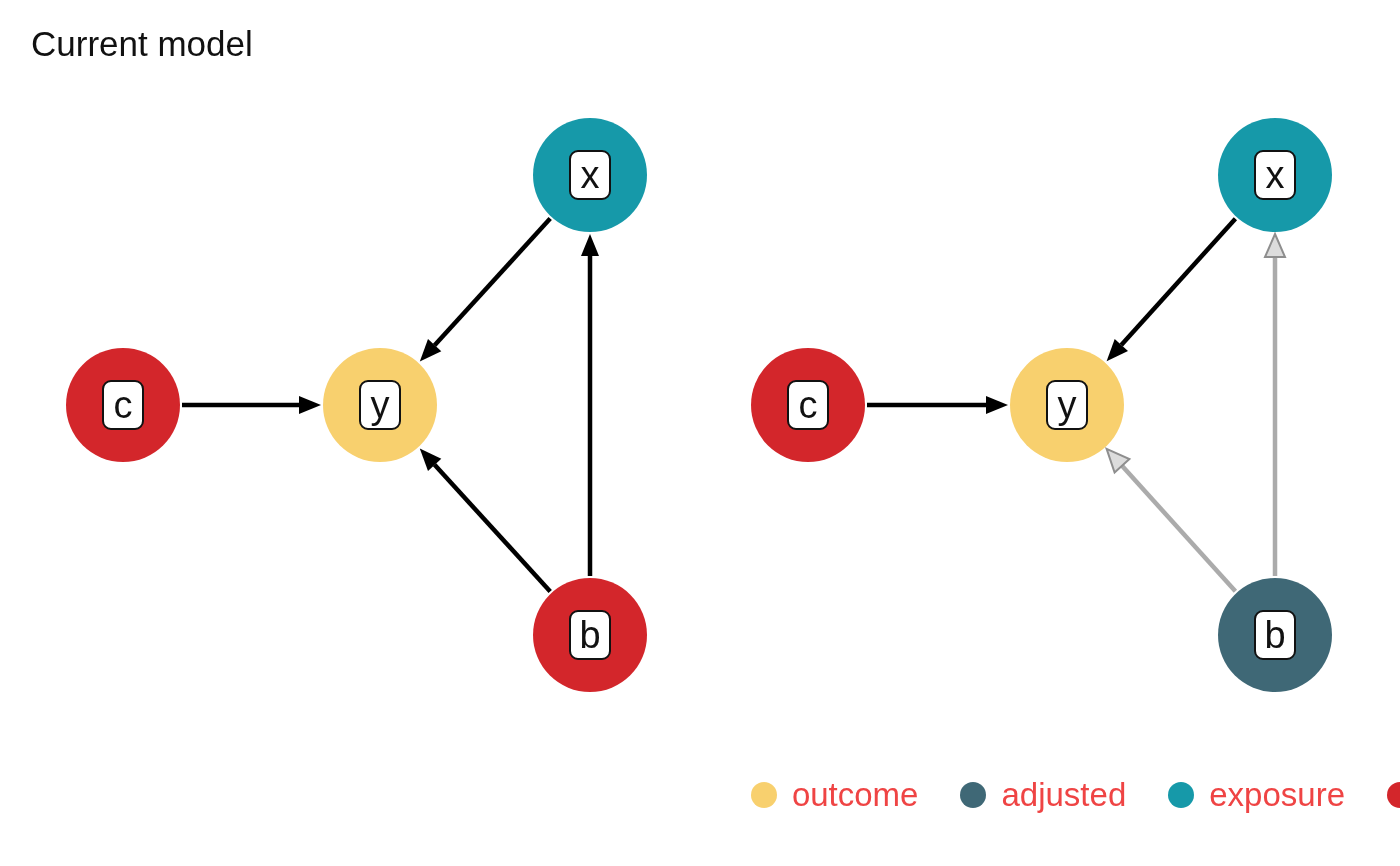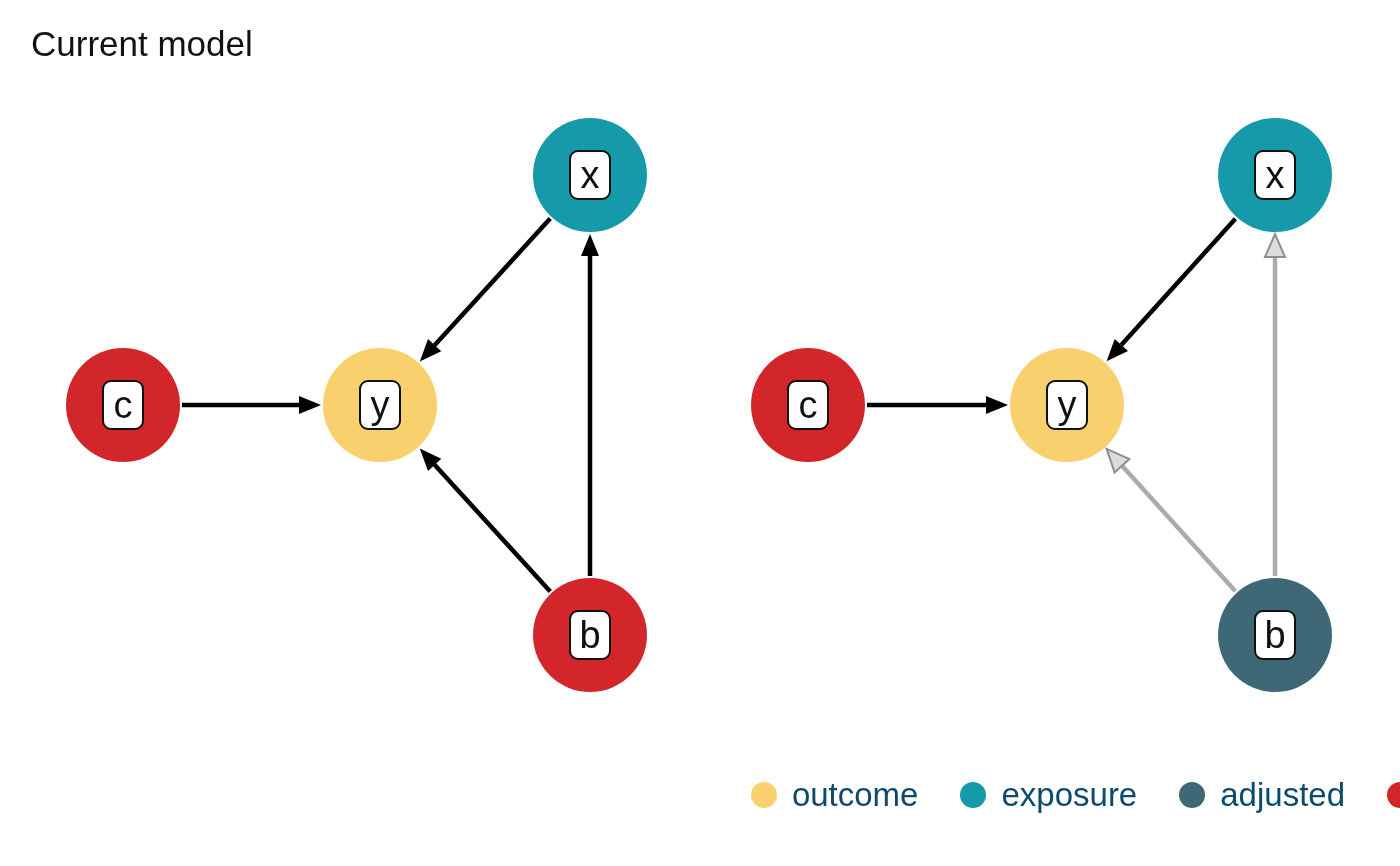--- a/index.html
+++ b/index.html
@@ -43,21 +43,21 @@
     align-items:center;
     column-gap:15px;
   }
   .legend-dot{
     width:26px;height:26px;
     border-radius:50%;
     flex:0 0 auto;
   }
   .legend-label{
     font-size:33px;
-    color:#0c4a6e;
+    color:#ef4444;
     white-space:nowrap;
   }
 </style>
 </head>
 <body>
 
 <div class="canvas">
 
   <h1 class="panel-title title-left">Current model</h1>
 
@@ -107,25 +107,25 @@
       <rect x="555" y="611" width="40" height="48" rx="8" fill="#FFFFFF" stroke="#111111" stroke-width="2"></rect>
       <text x="575" y="648" text-anchor="middle">b</text>
     </svg>
 
   <div class="legend">
       <div class="legend-item">
         <span class="legend-dot" style="background: rgb(248, 208, 110);"></span>
         <span class="legend-label">outcome</span>
       </div>
       <div class="legend-item">
+        <span class="legend-dot" style="background: rgb(63, 104, 118);"></span>
+        <span class="legend-label">adjusted</span>
+      </div>
+      <div class="legend-item">
         <span class="legend-dot" style="background: rgb(22, 153, 169);"></span>
         <span class="legend-label">exposure</span>
-      </div>
-      <div class="legend-item">
-        <span class="legend-dot" style="background: rgb(63, 104, 118);"></span>
-        <span class="legend-label">adjusted</span>
       </div>
       <div class="legend-item">
         <span class="legend-dot" style="background: rgb(211, 38, 43);"></span>
       </div>
     </div>
 
 </div>
 
 </body></html>

